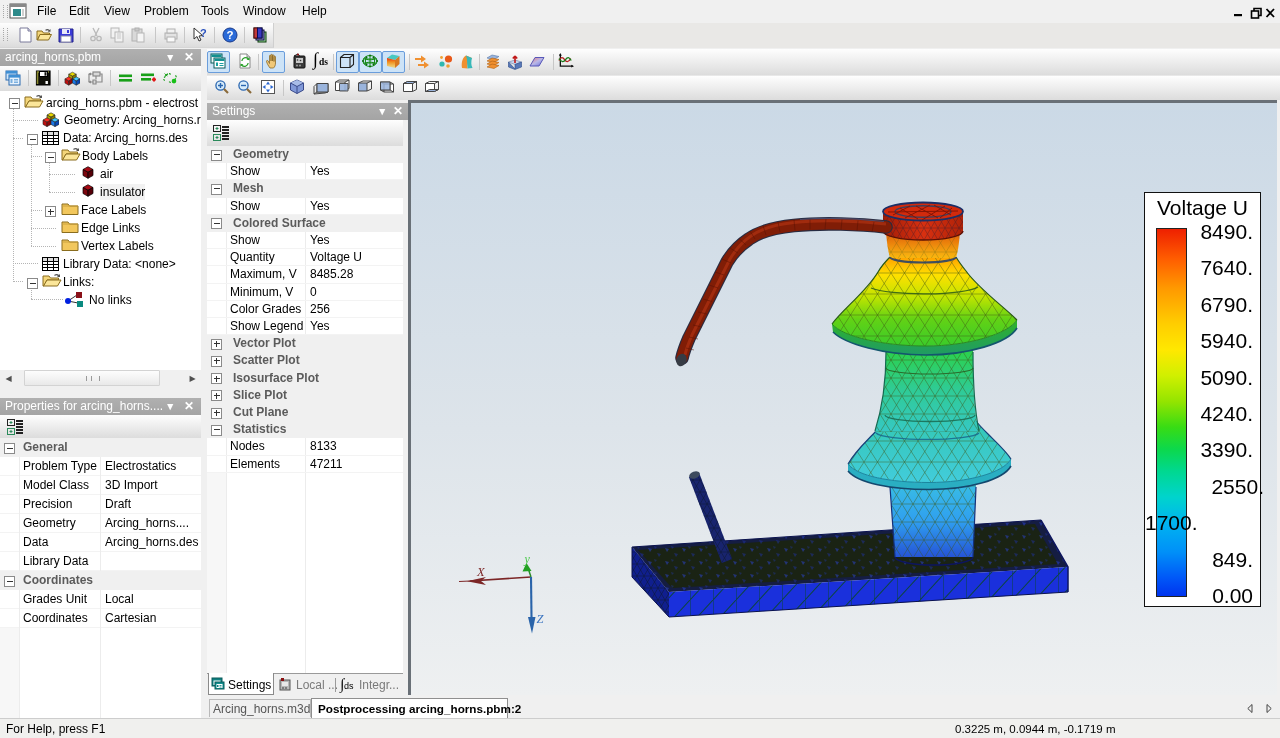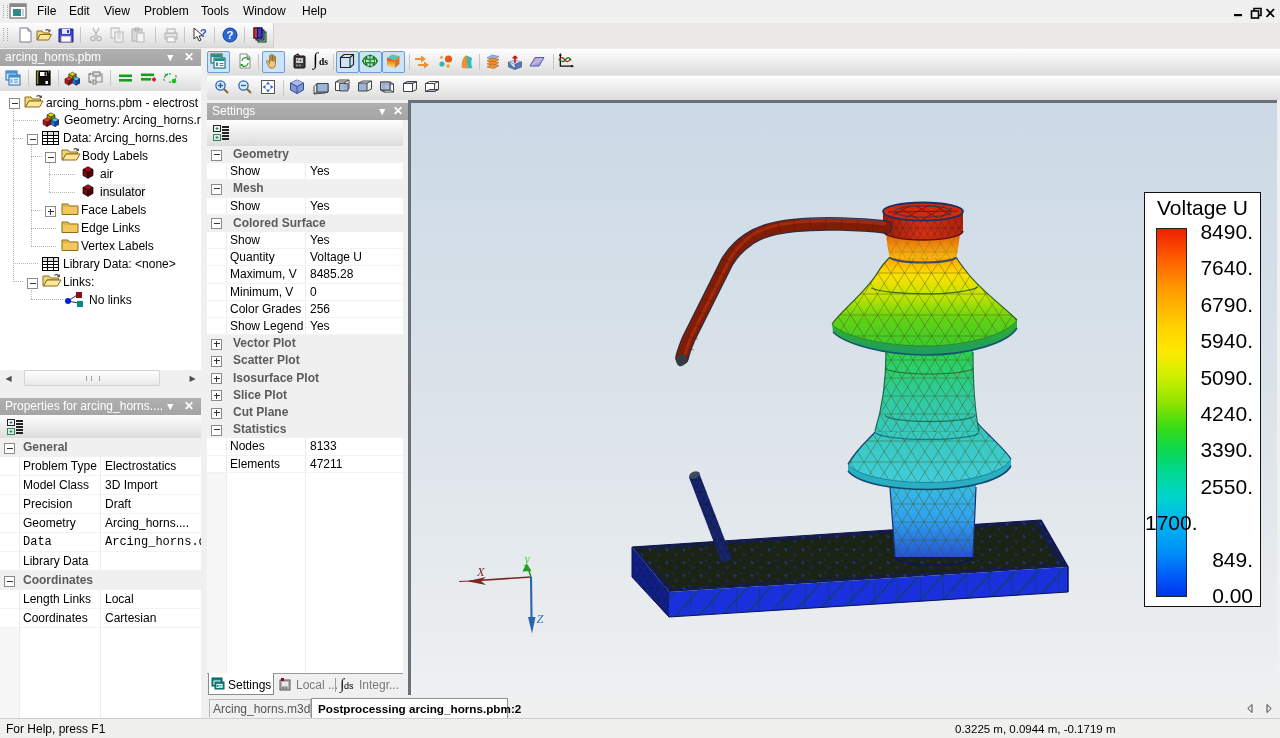--- a/index.html
+++ b/index.html
@@ -541,30 +541,30 @@
         <span class="vl" style="left:105px;">3D Import</span>
       </div>
     <div class="irow" style="top:57px;height:19px;line-height:19px;">
         <span class="nm" style="left:23px;">Precision</span>
         <span class="vl" style="left:105px;">Draft</span>
       </div>
     <div class="irow" style="top:76px;height:19px;line-height:19px;">
         <span class="nm" style="left:23px;">Geometry</span>
         <span class="vl" style="left:105px;">Arcing_horns....</span>
       </div>
-    <div class="irow" style="top:95px;height:19px;line-height:19px;font-family:Liberation Mono, monospace;">
+    <div class="irow" style="top:95px;height:19px;line-height:19px;">
         <span class="nm" style="left:23px;">Data</span>
         <span class="vl" style="left:105px;">Arcing_horns.des</span>
       </div>
     <div class="irow" style="top:114px;height:19px;line-height:19px;">
         <span class="nm" style="left:23px;">Library Data</span>
       </div>
     <div class="grow" style="top:133px;height:19px;line-height:19px;"><span style="margin-left:23px;">Coordinates</span></div>
     <div class="irow" style="top:152px;height:19px;line-height:19px;">
-        <span class="nm" style="left:23px;">Length Links</span>
+        <span class="nm" style="left:23px;">Grades Unit</span>
         <span class="vl" style="left:105px;">Local</span>
       </div>
     <div class="irow" style="top:171px;height:19px;line-height:19px;">
         <span class="nm" style="left:23px;">Coordinates</span>
         <span class="vl" style="left:105px;">Cartesian</span>
       </div>
     <div class="abs" style="left:0;top:190px;width:19px;height:90px;background:#f7f7f7;"></div>
     <div class="abs" style="left:19px;top:19px;width:1px;height:114px;background:#ececec;"></div>
     <div class="abs" style="left:19px;top:152px;width:1px;height:128px;background:#ececec;"></div>
     <div class="abs" style="left:100px;top:19px;width:1px;height:114px;background:#ececec;"></div>
@@ -873,21 +873,21 @@
   <div class="abs" style="left:733px;top:89px;width:115px;height:413px;background:#fff;border:1px solid #111;">
     <div class="abs" style="left:0;top:3px;width:115px;text-align:center;font-size:21px;color:#000;">Voltage U</div>
     <div class="abs" style="left:11px;top:35px;width:29px;height:367px;border:1px solid #222;background:linear-gradient(#ee2000,#ff5c00 8%,#ff9800 16%,#ffce00 26%,#ffe800 33%,#d0f000 40%,#94e400 47%,#38dc14 54%,#0cd84c 60%,#00d890 66%,#00d4cc 73%,#00b4f0 80%,#0090f8 88%,#0058f8 95%,#0034ee);"></div>
     <div class="abs" style="left:0;top:27px;width:108px;text-align:right;font-size:21px;">8490.</div>
     <div class="abs" style="left:0;top:63.4px;width:108px;text-align:right;font-size:21px;">7640.</div>
     <div class="abs" style="left:0;top:99.8px;width:108px;text-align:right;font-size:21px;">6790.</div>
     <div class="abs" style="left:0;top:136.2px;width:108px;text-align:right;font-size:21px;">5940.</div>
     <div class="abs" style="left:0;top:172.6px;width:108px;text-align:right;font-size:21px;">5090.</div>
     <div class="abs" style="left:0;top:209px;width:108px;text-align:right;font-size:21px;">4240.</div>
     <div class="abs" style="left:0;top:245.4px;width:108px;text-align:right;font-size:21px;">3390.</div>
-    <div class="abs" style="left:0;top:281.8px;width:108px;text-align:right;font-size:21px;">2550.</div>
+    <div class="abs" style="left:0;top:281.8px;width:108px;text-align:right;font-size:21px;padding-left:11px;">2550.</div>
     <div class="abs" style="left:0;top:318.2px;width:108px;text-align:left;font-size:21px;">1700.</div>
     <div class="abs" style="left:0;top:354.6px;width:108px;text-align:right;font-size:21px;">849.</div>
     <div class="abs" style="left:0;top:391px;width:108px;text-align:right;font-size:21px;">0.00</div>
   </div>
   </div>
 </div>
 
 <div class="abs" id="doctabs" style="left:207px;top:698px;width:1073px;height:20px;background:#f0f0f0;">
   <div class="abs" style="left:2px;top:1px;width:102px;height:18px;background:#f0f0f0;border:1px solid #b9b9b9;border-bottom:none;box-sizing:border-box;"></div>
   <div class="abs" style="left:6px;top:4px;font-size:12px;color:#555;">Arcing_horns.m3d</div>

